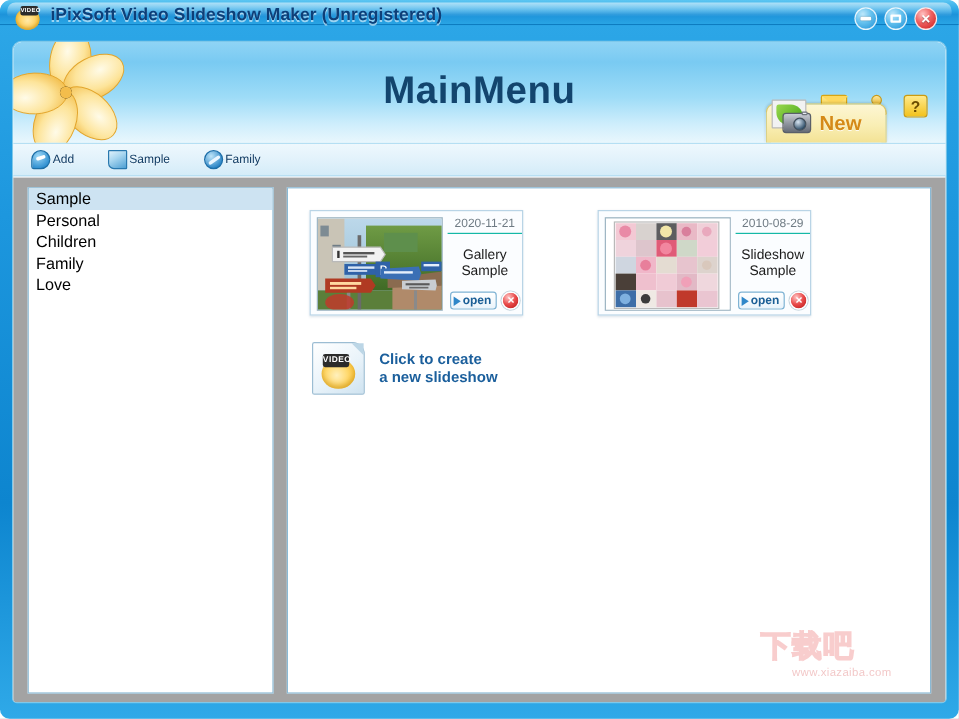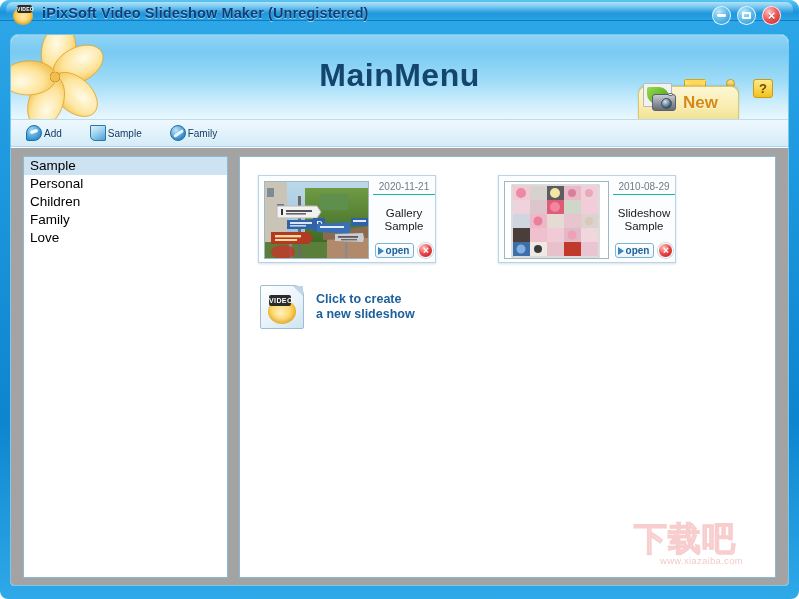--- a/index.html
+++ b/index.html
@@ -365,21 +365,21 @@
   }
 
   
   #watermark {
     position:absolute; right:6px; bottom:2px;
     width:135px; height:54px;
     pointer-events:none;
     opacity:.55;
   }
   #wm-chars {
-    font-size:33px; font-weight:bold;
+    font-size:25px; font-weight:bold;
     color:transparent;
     -webkit-text-stroke:1.2px #f4a6a6;
     letter-spacing:1px;
     line-height:36px;
     font-family:"DejaVu Sans", sans-serif;
   }
   #wm-url {
     font-size:9.5px; color:#e89b9b; letter-spacing:.3px;
     text-align:center; margin-top:-2px;
   }

